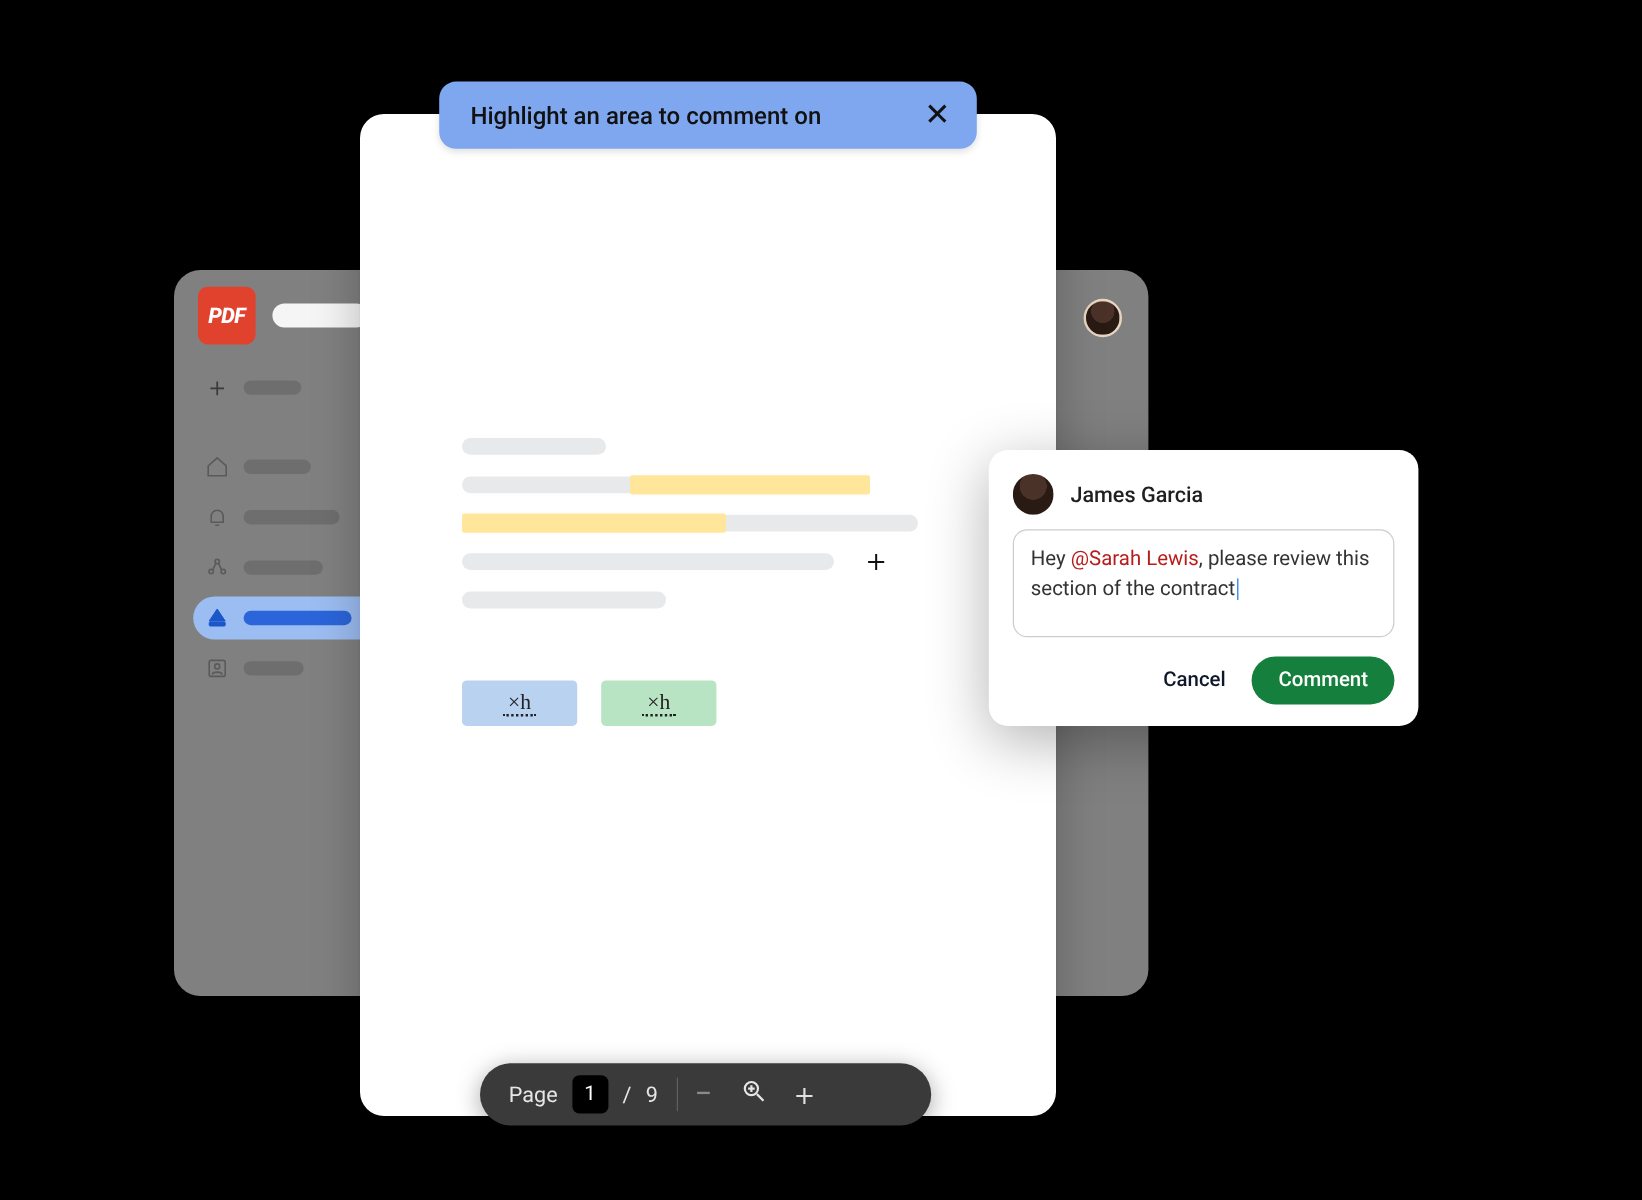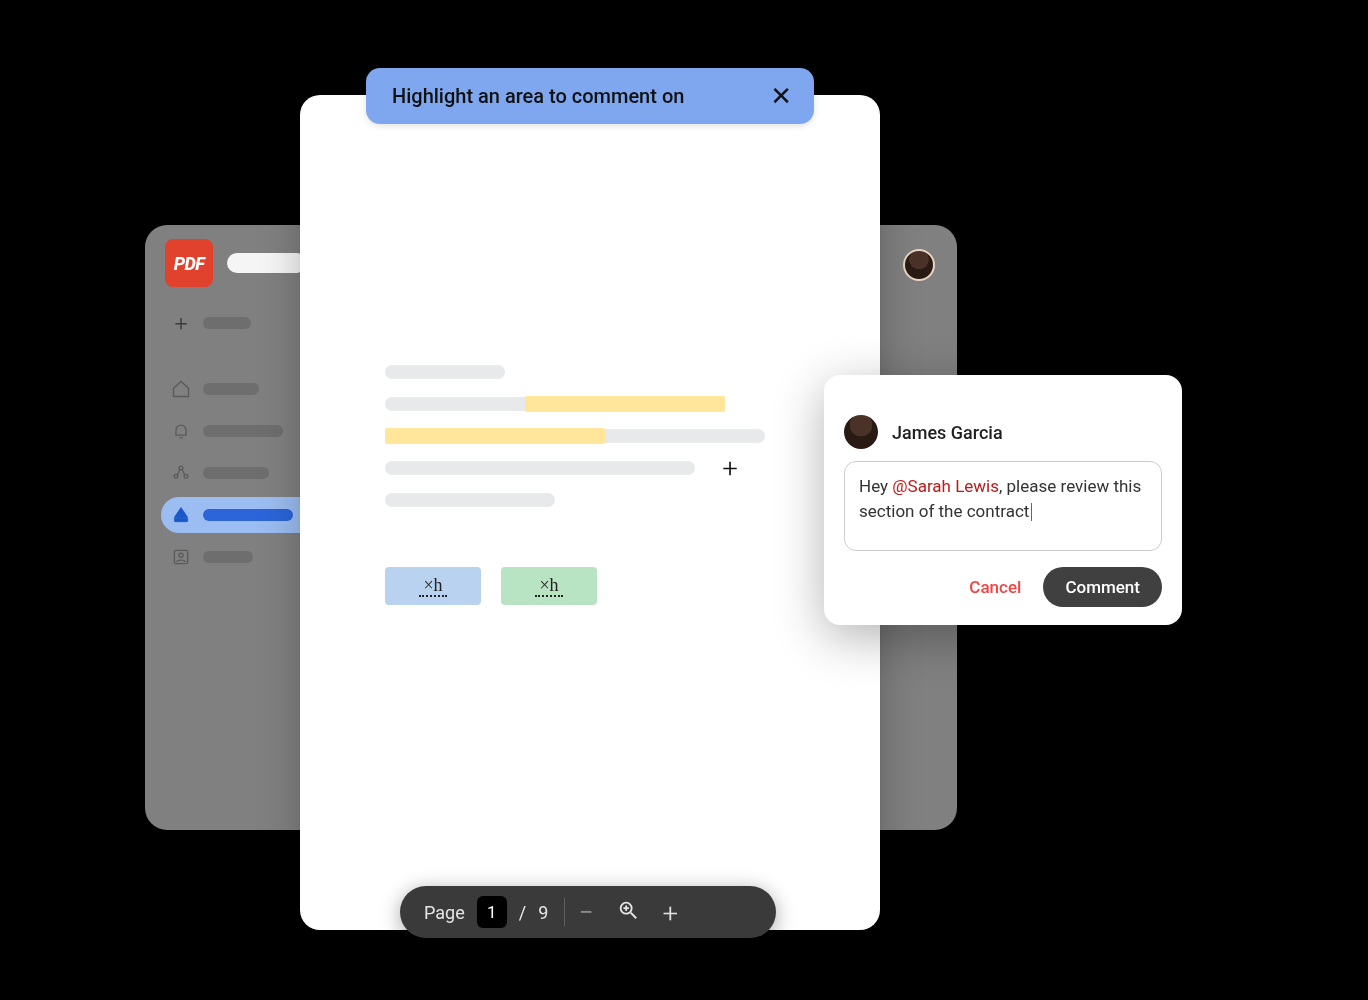--- a/index.html
+++ b/index.html
@@ -112,38 +112,38 @@
   
   .comment-card {
     position: absolute;
     left: 824px; top: 375px;
     width: 358px;
     background: #fff;
     border-radius: 16px;
     box-shadow: 0 12px 50px rgba(0,0,0,0.30);
     padding: 20px 20px 18px 20px;
   }
-  .cc-head { display:flex; align-items:center; gap: 14px; margin-bottom: 12px; margin-top: 20px; }
+  .cc-head { display:flex; align-items:center; gap: 14px; margin-bottom: 12px; }
   .cc-avatar {
     width: 34px; height: 34px; border-radius: 50%;
     background: radial-gradient(circle at 50% 30%, #4a3228 38%, #2a1a14 39%), #e5c7a8;
     background-color: #e5c7a8;
   }
   .cc-name { font-size: 18px; color: #1f1f1f; font-weight: 500; }
   .cc-input {
     border: 1px solid #c9cdd2; border-radius: 12px;
     padding: 12px 14px;
     font-size: 17px; color: #333; line-height: 1.45;
     min-height: 90px;
   }
   .cc-input .mention { color: #b91c1c; }
   .cc-caret { display:inline-block; width:1px; height:18px; background:#1a73e8; vertical-align:middle; margin-left:2px; }
   .cc-actions { display:flex; justify-content:flex-end; gap: 22px; margin-top: 16px; align-items:center; }
-  .cc-cancel { color:#ef4444; font-size:17px; font-weight:500; background:none; border:none; cursor:pointer; }
-  .cc-submit { background:#404040; color:#fff; font-size:17px; font-weight:500; border:none; border-radius:22px; padding:10px 22px; cursor:pointer; }
+  .cc-cancel { color:#0f172a; font-size:17px; font-weight:500; background:none; border:none; cursor:pointer; }
+  .cc-submit { background:#15803d; color:#fff; font-size:17px; font-weight:500; border:none; border-radius:22px; padding:10px 22px; cursor:pointer; }
 
   
   .page-toolbar {
     position: absolute;
     left: 400px; top: 886px;
     width: 376px; height: 52px;
     background: #3a3a3a;
     border-radius: 26px;
     display:flex; align-items:center; gap: 0;
     padding: 16px 8px;

